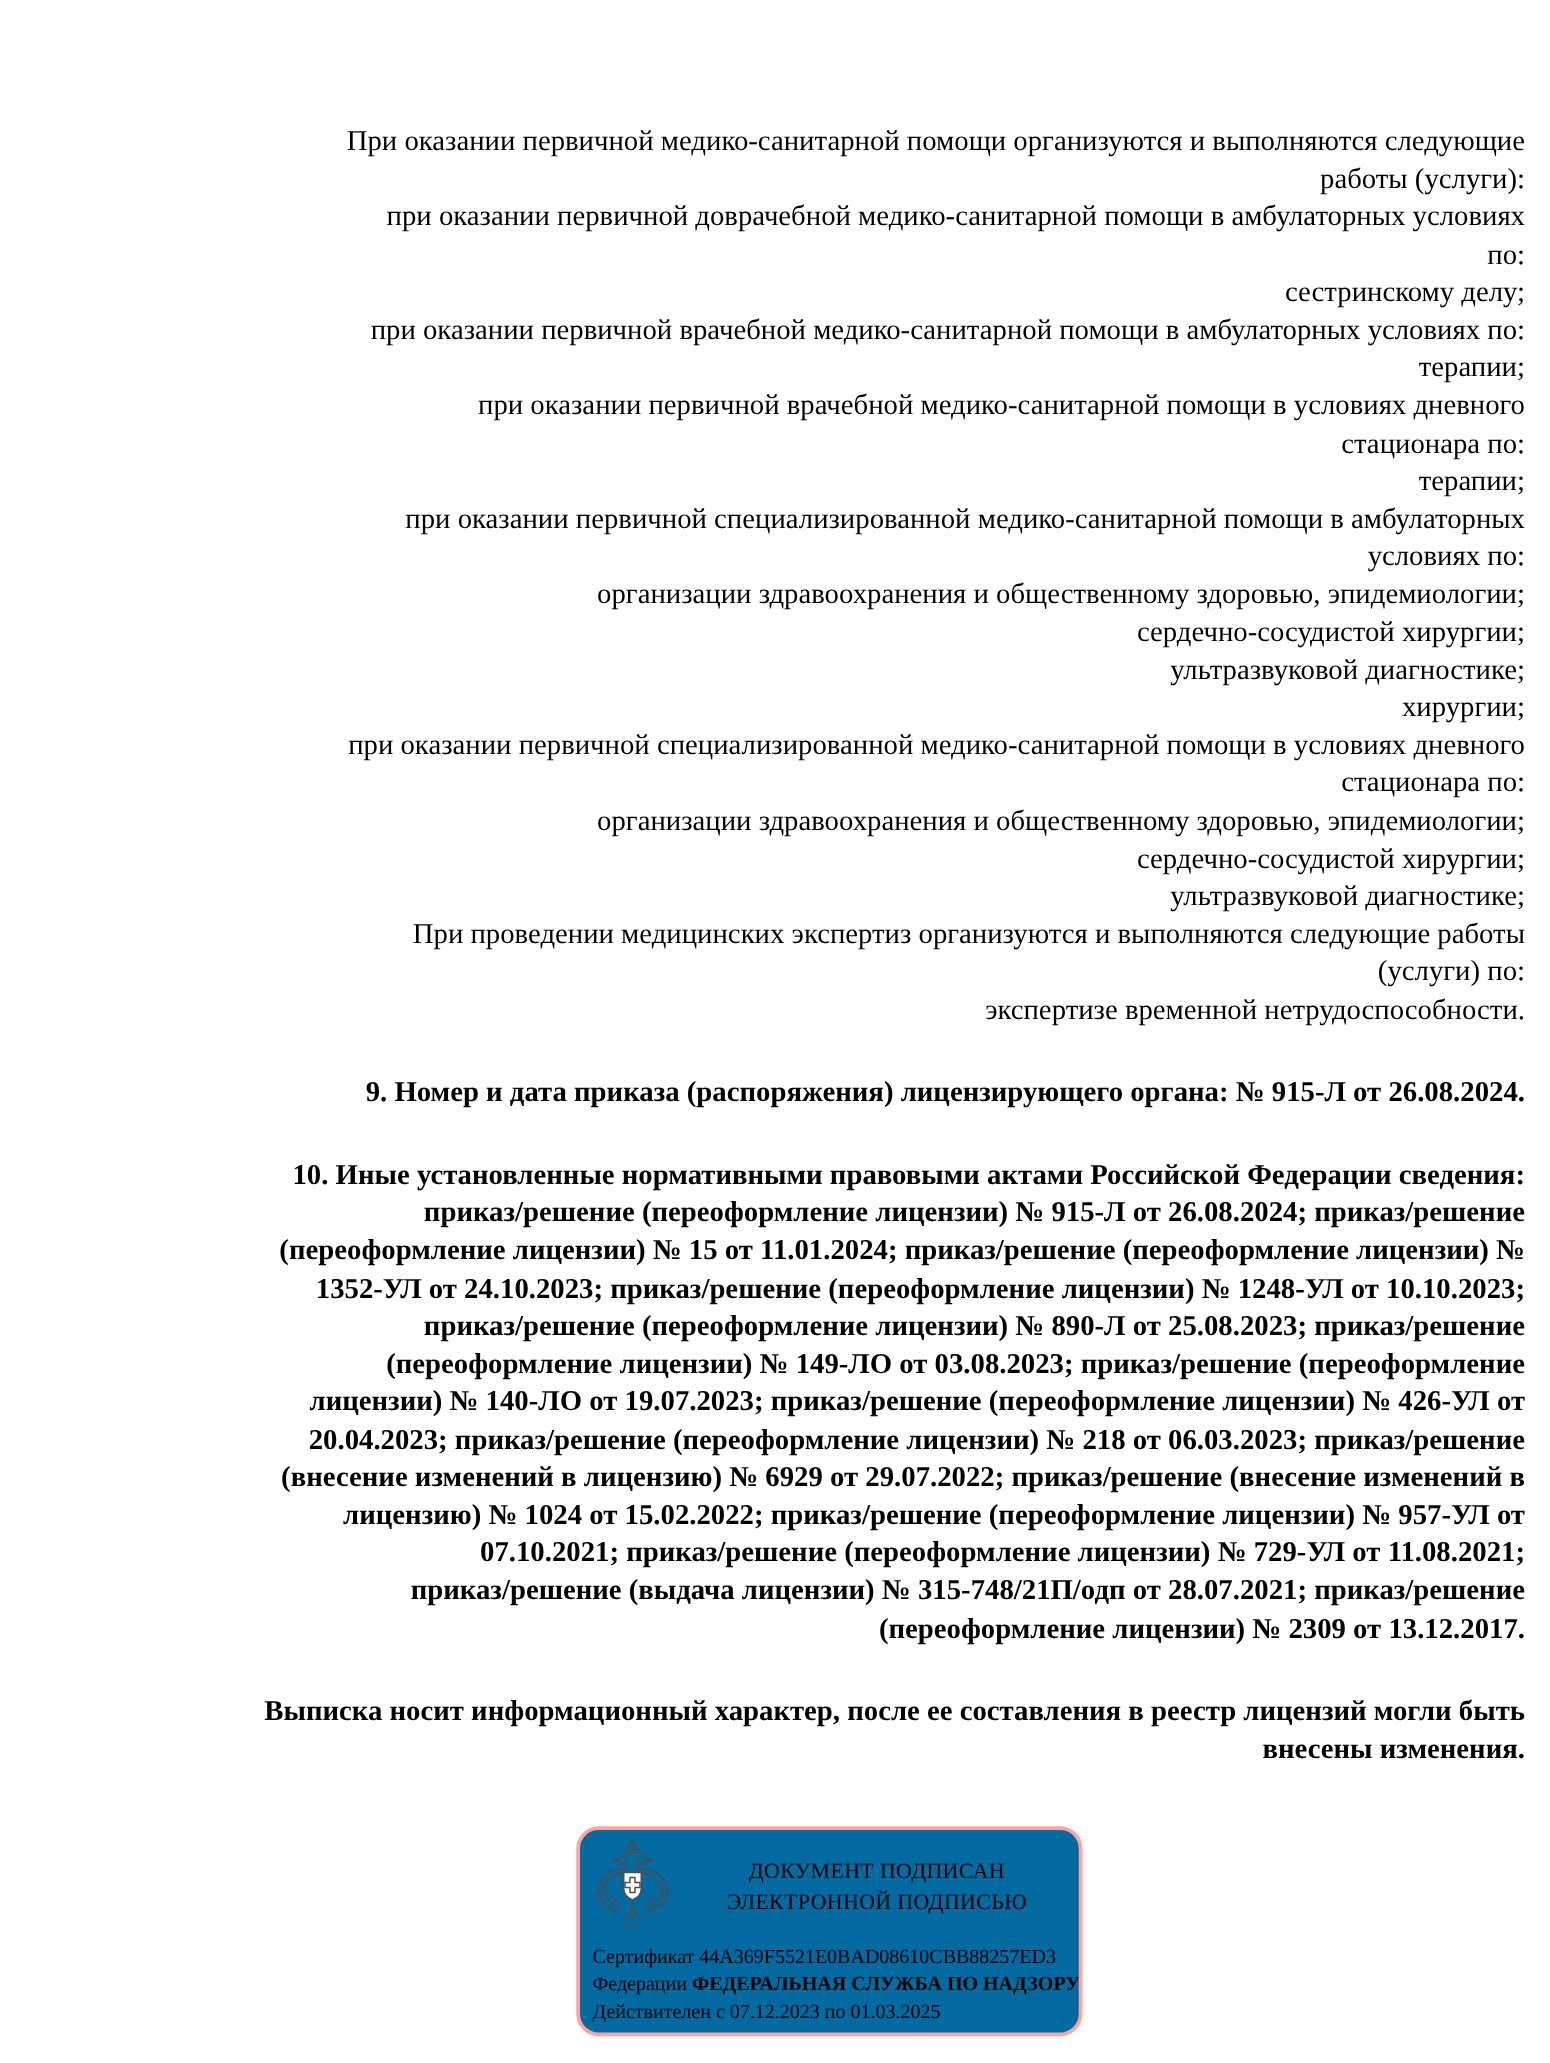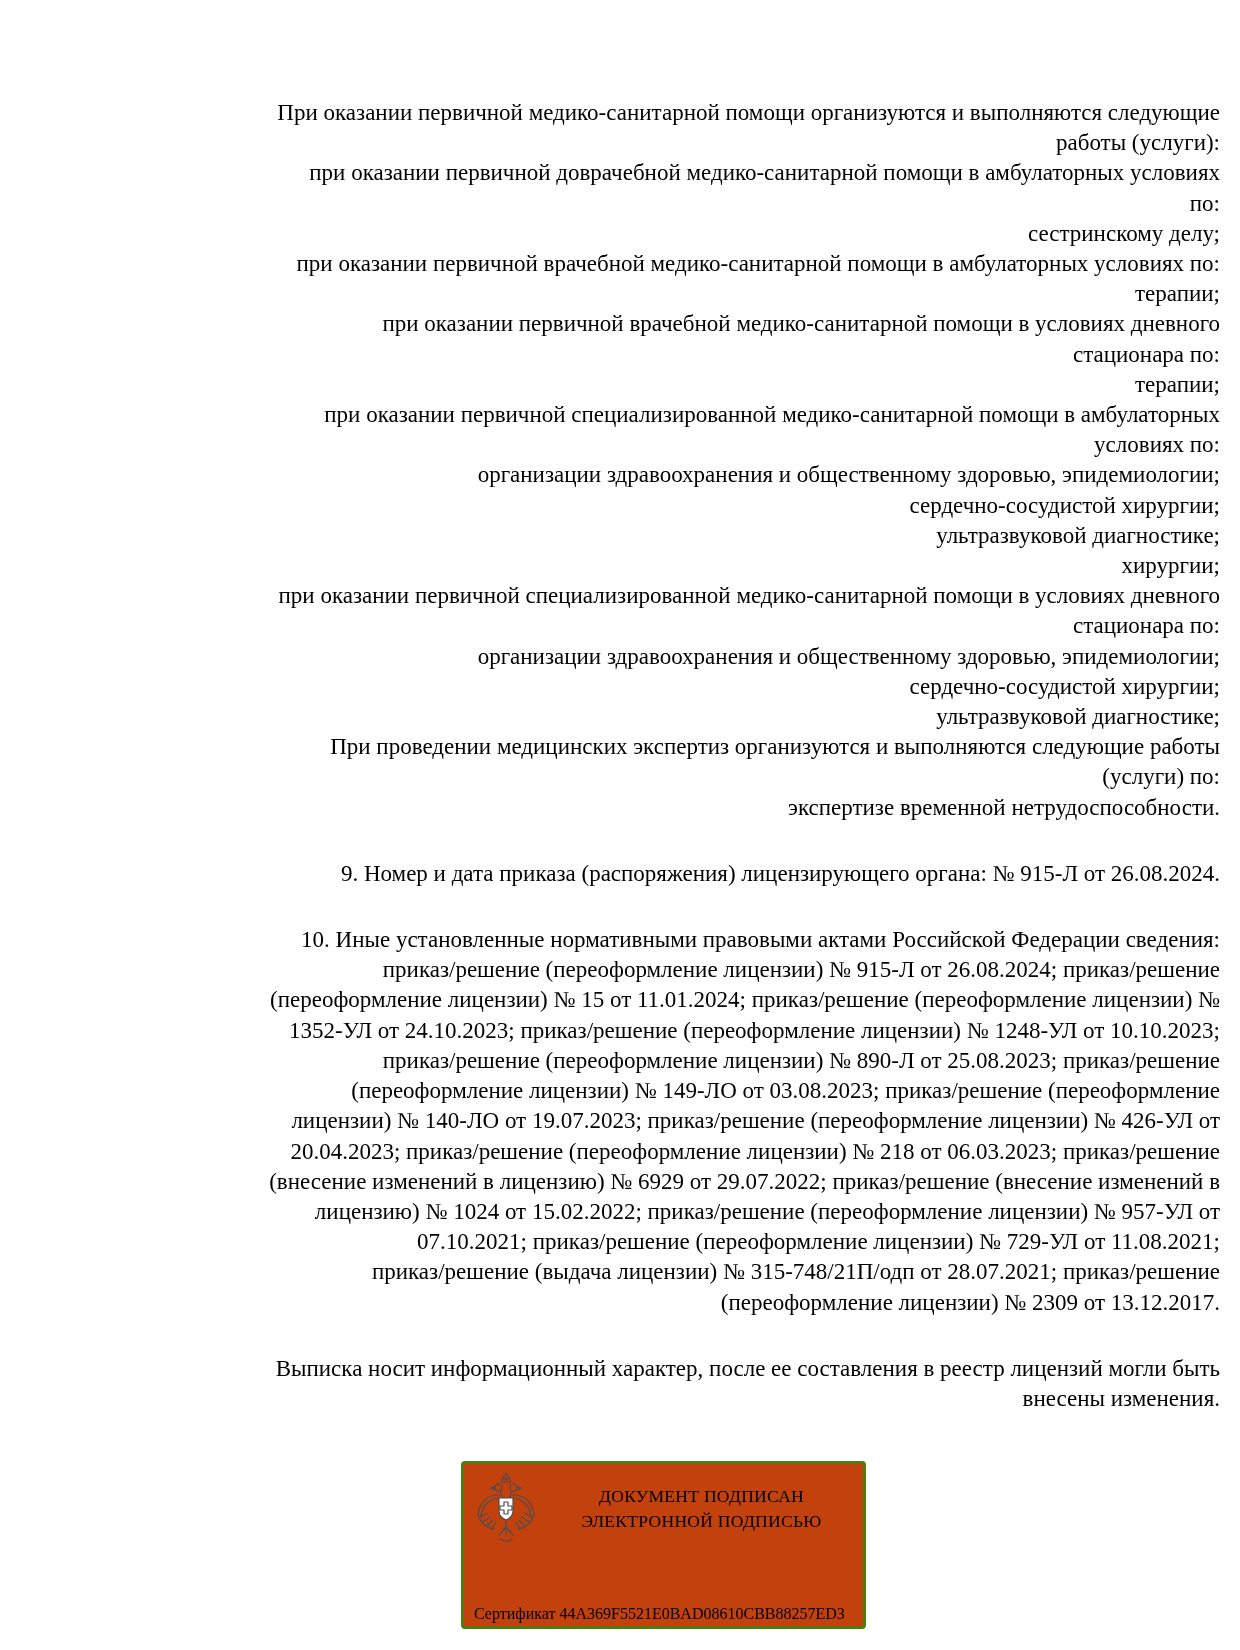--- a/index.html
+++ b/index.html
@@ -13,32 +13,32 @@
   .content {
     padding: 98px 20px 0 140px;
     font-size: 23px;
     line-height: 30.2px;
   }
   .block {
     white-space: pre-wrap;
     margin: 0;
     text-align: right;
   }
-  .gap { margin-top: 36px; }
+  .gap { margin-top: 36px; font-weight: bold; }
 
   
   .stamp {
     position: relative;
     margin-top: 47px;
     margin-left: 321px;
     width: 399px;
     height: 162px;
-    border: 3px solid #4d7c0f;
-    border-radius: 4px;
-    background: #c2410c;
+    border: 3px solid #fca5a5;
+    border-radius: 18px;
+    background: #0369a1;
     overflow: hidden;
   }
   .stamp-emblem {
     position: absolute;
     left: 9px; top: 7px;
     width: 66px; height: 76px;
   }
   .stamp-title {
     position: absolute;
     left: 80px; right: 4px; top: 20px;
@@ -49,21 +49,20 @@
   }
   .stamp-info {
     position: absolute;
     left: 10px; right: 0; top: 91px;
     font-size: 16px;
     line-height: 22px;
   }
   .stamp-info .line {
     white-space: nowrap;
     overflow: hidden;
-    margin-top: 48px;
   }
   .owner-value { font-weight: bold; }
 </style>
 </head>
 <body>
 
 <div class="content">
 
   <div class="block">При оказании первичной медико-санитарной помощи организуются и выполняются следующие
 работы (услуги):

